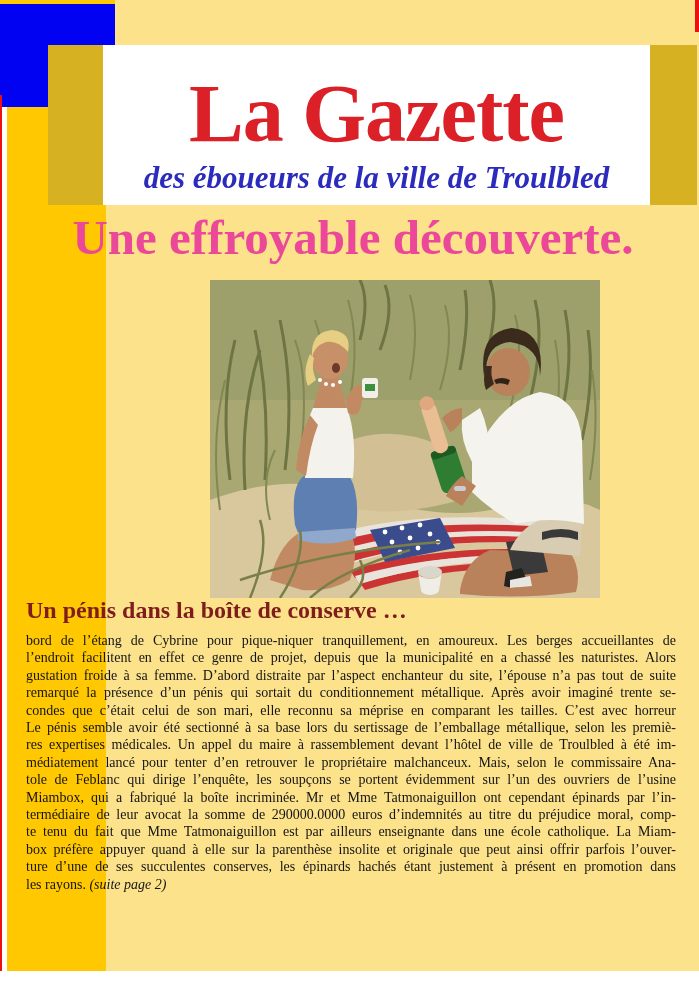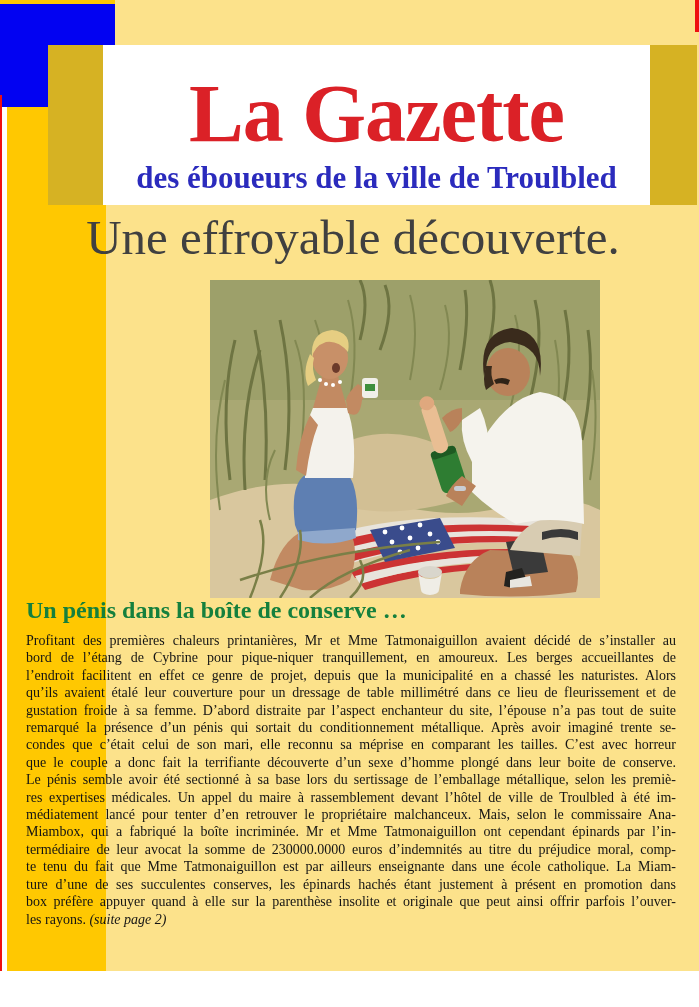--- a/index.html
+++ b/index.html
@@ -14,30 +14,30 @@
   .white-box{left:103px;top:45px;width:547px;height:160px;background:#ffffff;}
   .orange-topstrip{left:0;top:0;width:115px;height:4px;background:#FFC801;}
   .blue-top{left:0;top:4px;width:115px;height:41px;background:#0202F2;}
   .blue-leg{left:0;top:45px;width:48px;height:62px;background:#0202F2;}
   .red-left-line{left:0;top:95px;width:2px;height:882px;background:#EE1010;}
   .red-corner{left:695px;top:0;width:4px;height:32px;background:#EE1010;}
   
   .masthead-title{left:103px;top:72px;width:547px;text-align:center;
      font-weight:bold;font-size:82px;line-height:84px;color:#DB2127;letter-spacing:-1px;}
   .masthead-subtitle{left:103px;top:158px;width:547px;text-align:center;
-     font-weight:bold;font-size:31px;line-height:40px;color:#2B2BBD;}
+     font-weight:bold;font-style:italic;font-size:31px;line-height:40px;color:#2B2BBD;}
   
   .headline{left:7px;top:210px;width:692px;text-align:center;
-     font-weight:normal;font-size:49px;line-height:56px;color:#404040;}
+     font-weight:bold;font-size:49px;line-height:56px;color:#ec4899;}
   
   .photo{left:210px;top:280px;width:390px;height:318px;}
   .photo svg{display:block;width:390px;height:318px;}
   
   .article-heading{left:26px;top:596px;width:650px;
-     font-weight:bold;font-size:24px;line-height:28px;color:#15803d;}
+     font-weight:bold;font-size:24px;line-height:28px;color:#7f1d1d;}
   .article-body{left:26px;top:632px;width:650px;color:#141414;}
   .article-body .line{font-size:14px;line-height:17.4px;
      text-align:justify;text-align-last:justify;}
   .article-body .line.last{text-align:right;text-align-last:left;}
   .cont-italic{font-style:italic;}
 </style>
 </head>
 <body>
 
 <div id="page">
@@ -171,35 +171,33 @@
         <path d="M100,318 Q130,290 200,270"></path>
           <path d="M30,300 Q120,270 230,262"></path>
         <path d="M140,318 Q160,300 150,280"></path>
       </g>
     </svg>
   </div>
 
   <div class="abs article-heading">Un pénis dans la boîte de conserve …</div>
 
   <div class="abs article-body">
-    <div class="line">Profitant des premières chaleurs printanières, Mr et Mme Tatmonaiguillon avaient décidé de s’installer au</div>
     <div class="line">bord de l’étang de Cybrine pour pique-niquer tranquillement, en amoureux. Les berges accueillantes de</div>
     <div class="line">l’endroit facilitent en effet ce genre de projet, depuis que la municipalité en a chassé les naturistes. Alors</div>
-    <div class="line">qu’ils avaient étalé leur couverture pour un dressage de table millimétré dans ce lieu de fleurissement et de</div>
     <div class="line">gustation froide à sa femme. D’abord distraite par l’aspect enchanteur du site, l’épouse n’a pas tout de suite</div>
     <div class="line">remarqué la présence d’un pénis qui sortait du conditionnement métallique. Après avoir imaginé trente se-</div>
     <div class="line">condes que c’était celui de son mari, elle reconnu sa méprise en comparant les tailles. C’est avec horreur</div>
-    <div class="line">que le couple a donc fait la terrifiante découverte d’un sexe d’homme plongé dans leur boite de conserve.</div>
     <div class="line">Le pénis semble avoir été sectionné à sa base lors du sertissage de l’emballage métallique, selon les premiè-</div>
     <div class="line">res expertises médicales. Un appel du maire à rassemblement devant l’hôtel de ville de Troulbled à été im-</div>
     <div class="line">médiatement lancé pour tenter d’en retrouver le propriétaire malchanceux. Mais, selon le commissaire Ana-</div>
+    <div class="line">tole de Feblanc qui dirige l’enquête, les soupçons se portent évidemment sur l’un des ouvriers de l’usine</div>
     <div class="line">Miambox, qui a fabriqué la boîte incriminée. Mr et Mme Tatmonaiguillon ont cependant épinards par l’in-</div>
-    <div class="line">termédiaire de leur avocat la somme de 230000.0000 euros d’indemnités au titre du préjudice moral, comp-</div>
+    <div class="line">termédiaire de leur avocat la somme de 290000.0000 euros d’indemnités au titre du préjudice moral, comp-</div>
     <div class="line">te tenu du fait que Mme Tatmonaiguillon est par ailleurs enseignante dans une école catholique. La Miam-</div>
+    <div class="line">box préfère  appuyer quand à elle sur la parenthèse insolite et originale que peut ainsi offrir parfois l’ouver-</div>
     <div class="line">ture d’une de ses  succulentes conserves, les épinards hachés étant justement à présent en promotion dans</div>
-    <div class="line">box préfère  appuyer quand à elle sur la parenthèse insolite et originale que peut ainsi offrir parfois l’ouver-</div>
     <div class="line last">
       <span>les rayons.</span>
       <span class="cont-italic">(suite page 2)</span>
     </div>
   </div>
 
 </div>
 
 </body></html>

